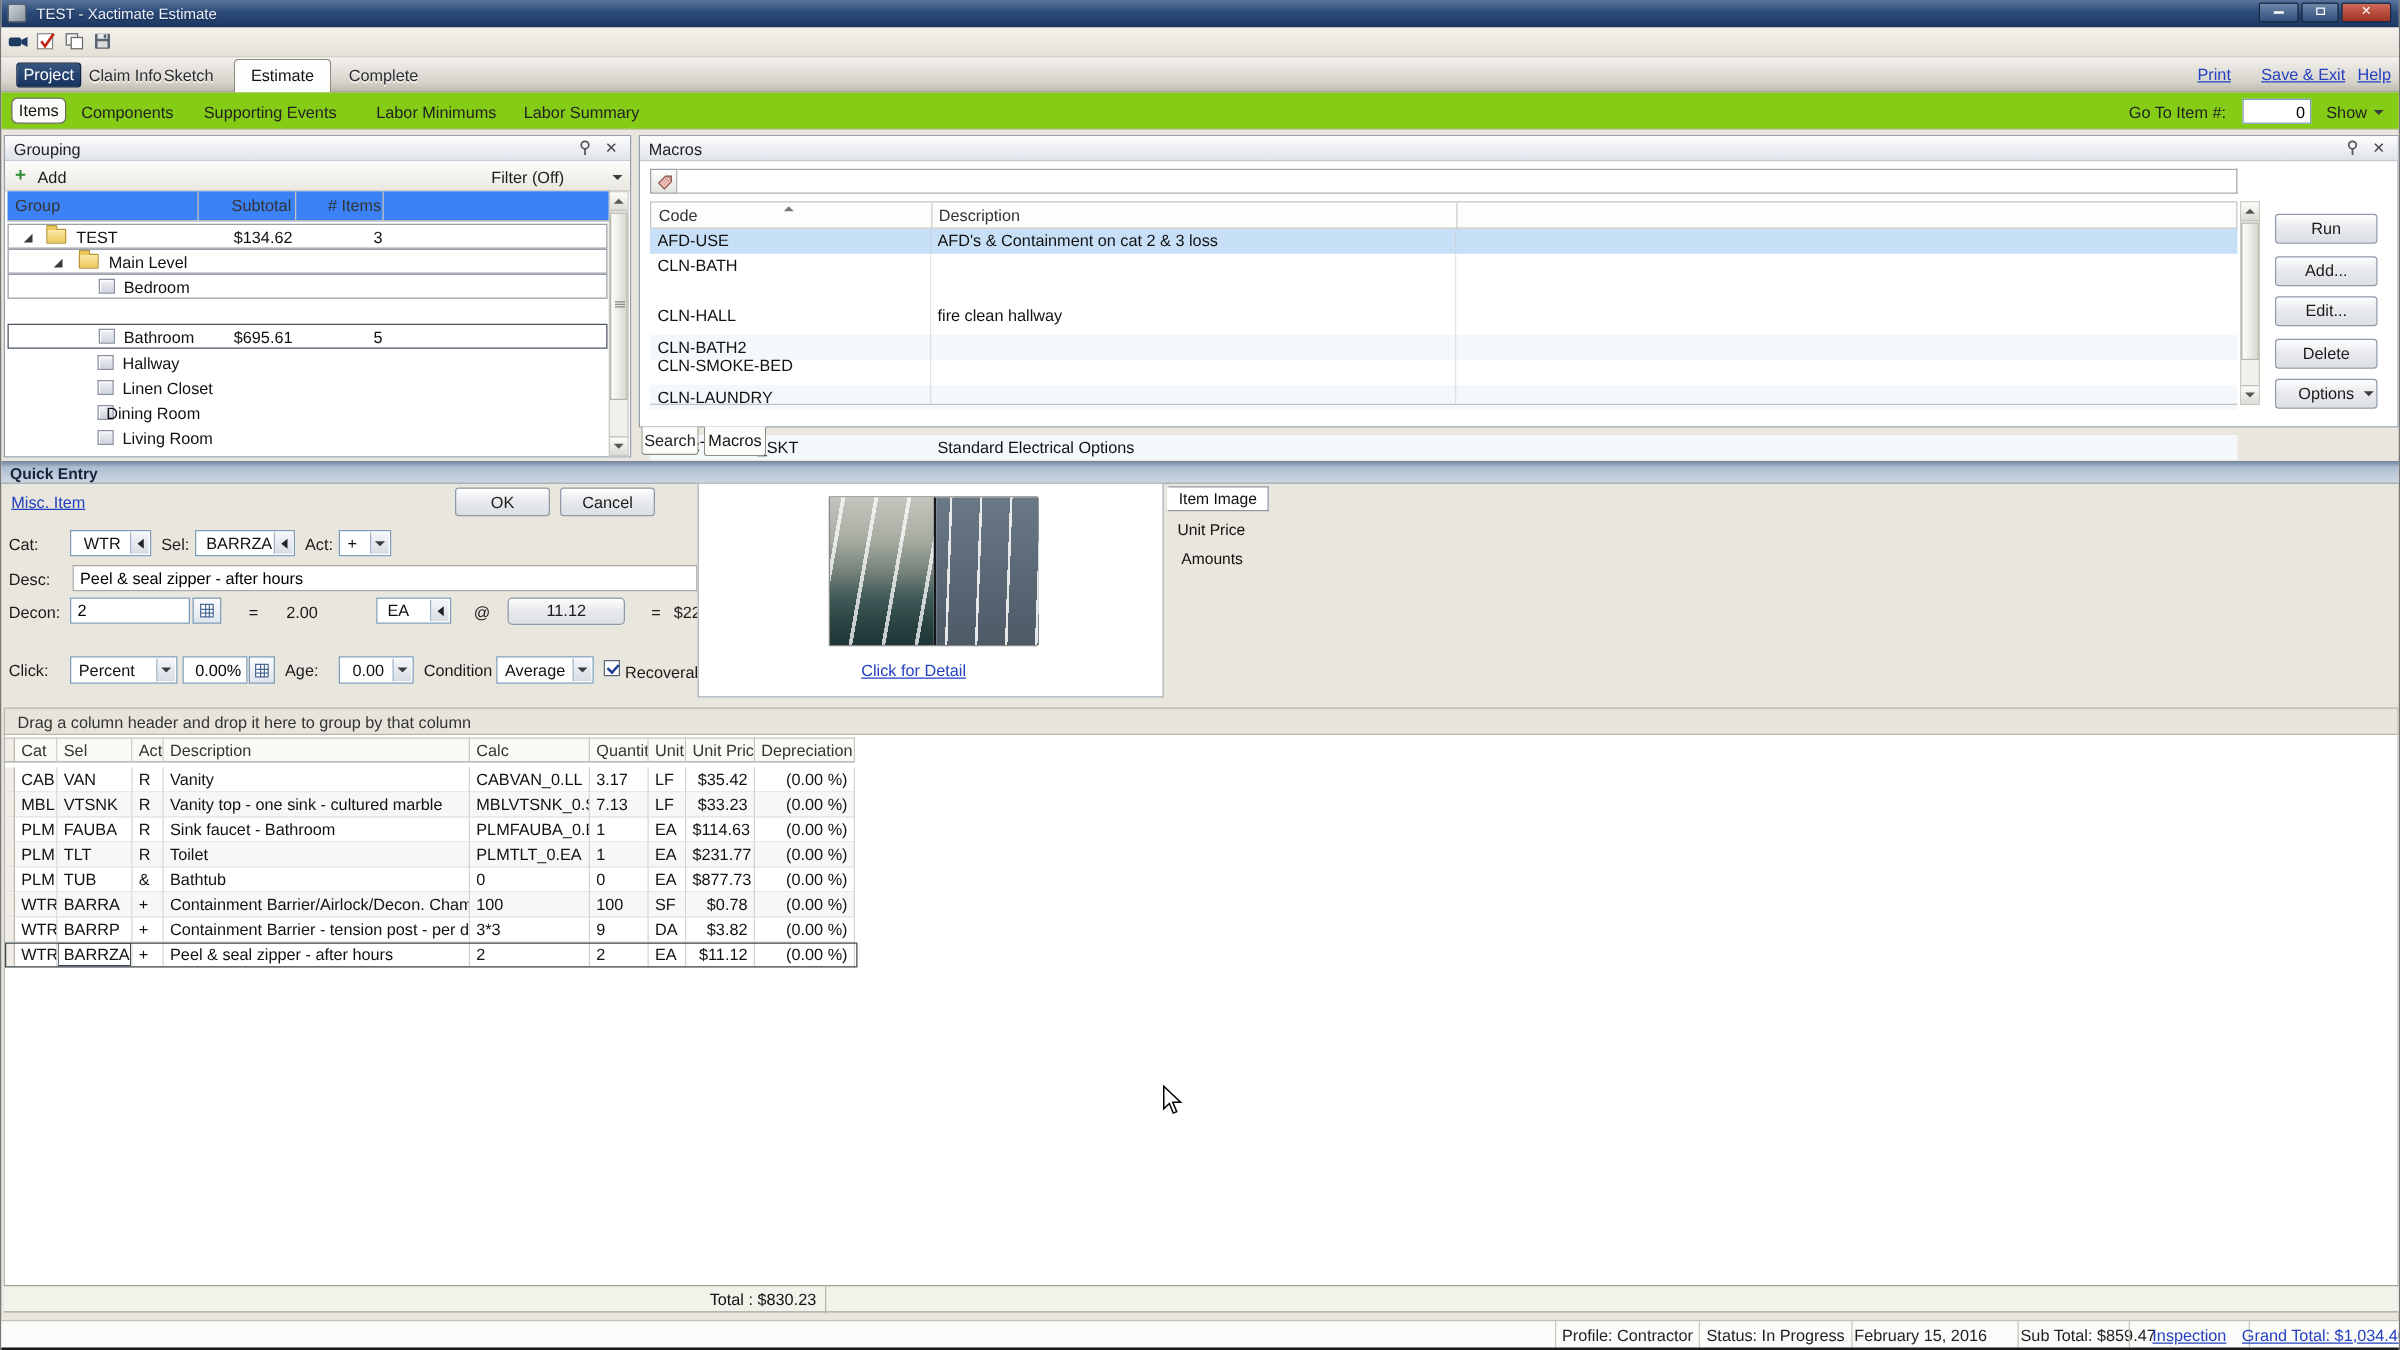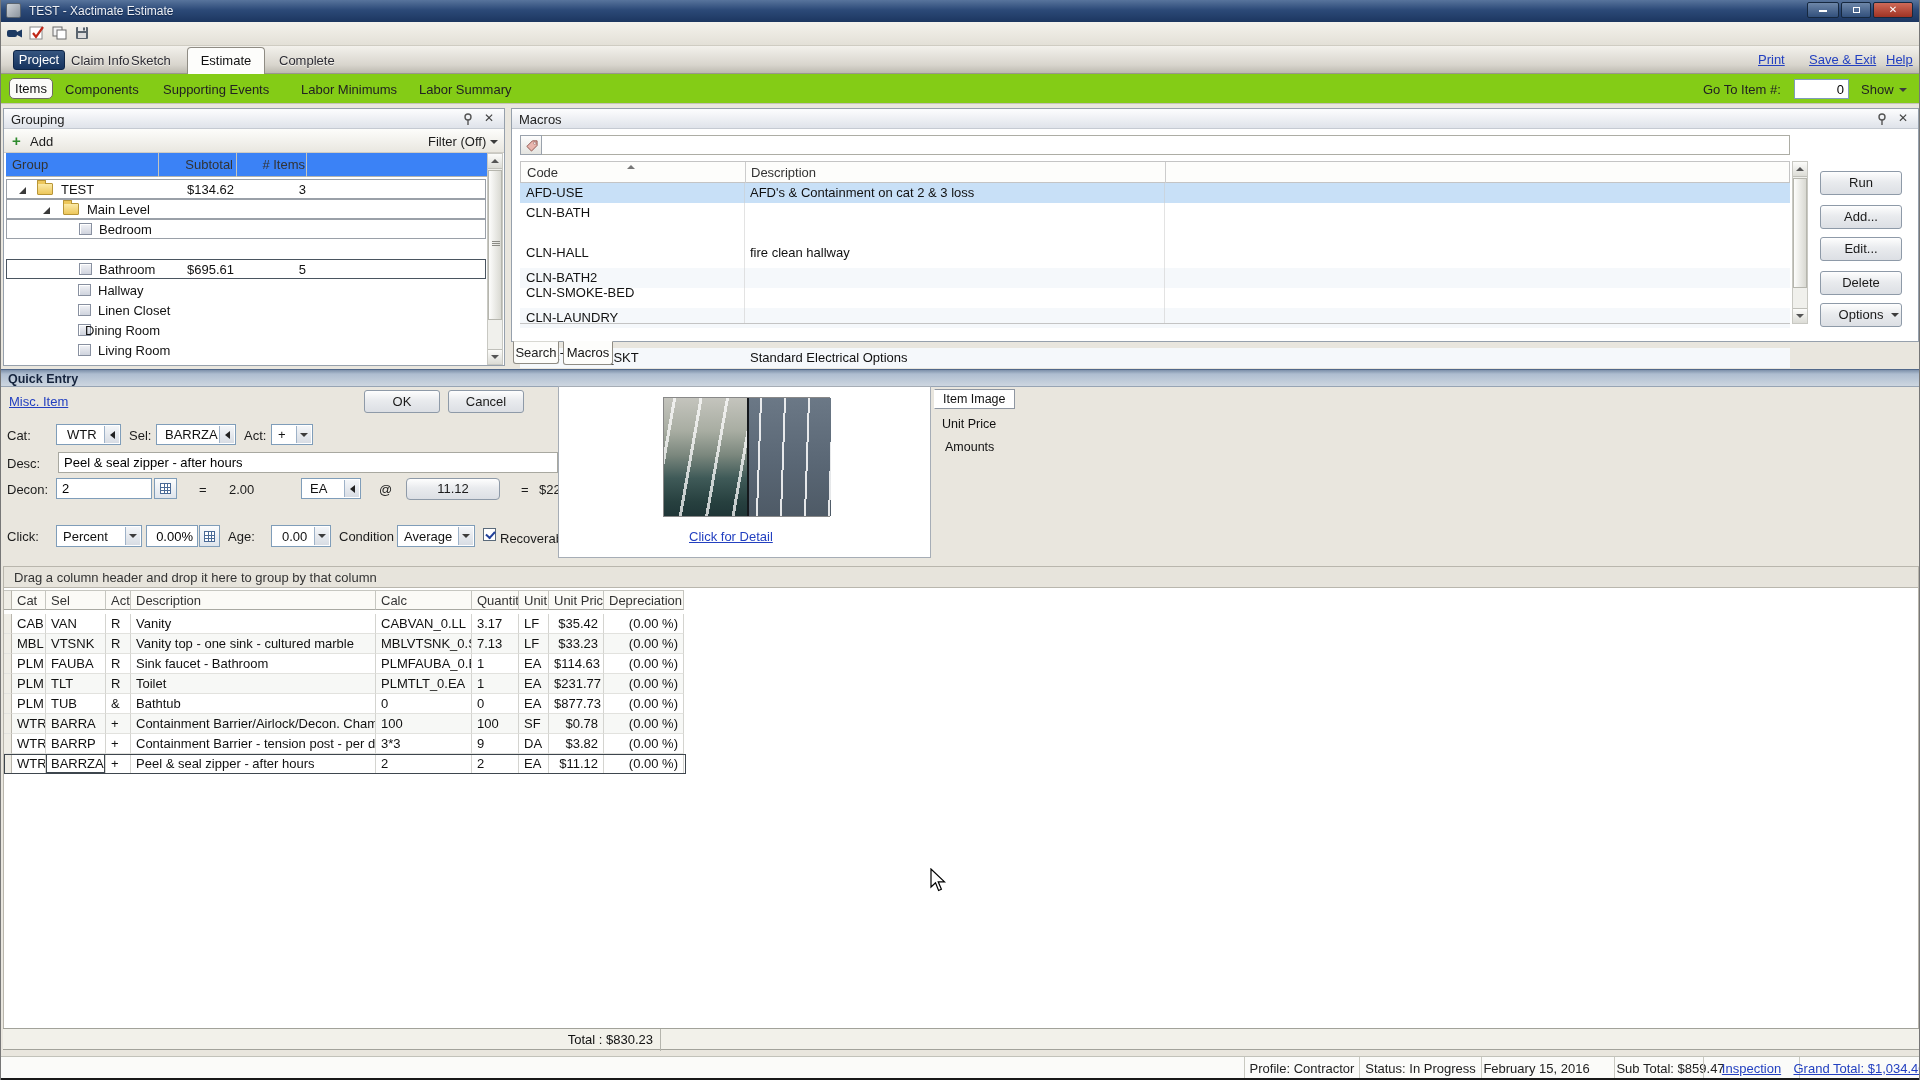--- a/index.html
+++ b/index.html
@@ -204,21 +204,21 @@
         <svg width="12" height="13" viewBox="0 0 12 13">
             <circle cx="6" cy="4" r="3" fill="none" stroke="#555" stroke-width="1.4"></circle>
             <line x1="6" y1="7" x2="6" y2="12" stroke="#555" stroke-width="1.4"></line>
           </svg>
       </span>
       <span class="x-ic" style="right:8px;">✕</span>
     </div>
     <div class="abs" style="left:0;top:20px;width:500px;height:24px;background:linear-gradient(180deg,#fdfdfb,#e9e7e0);border-bottom:1px solid #cfccc4;">
       <span class="abs" style="left:8px;top:3px;font-size:15px;font-weight:bold;color:#2d8a2d;">+</span>
       <span class="abs txt" style="left:26px;top:5px;">Add</span>
-      <span class="abs txt" style="left:424px;top:5px;">Filter (Off)</span>
+      <span class="abs txt" style="left:389px;top:5px;">Filter (Off)</span>
       <span class="abs arr-d" style="left:486px;top:11px;"></span>
     </div>
     <div class="abs g-colhdr" style="left:2px;top:44px;width:482px;height:24px;background:#3b82f6;border-bottom:1px solid #b5b5ae;">
       <span style="left:6px;">Group</span>
       <span style="left:153px;width:74px;text-align:right;">Subtotal</span>
       <span style="left:231px;width:68px;text-align:right;"># Items</span>
       <span class="abs" style="left:152px;top:0;width:1px;height:24px;background:#c5c5be;"></span>
       <span class="abs" style="left:230px;top:0;width:1px;height:24px;background:#c5c5be;"></span>
       <span class="abs" style="left:300px;top:0;width:1px;height:24px;background:#c5c5be;"></span>
     </div>

